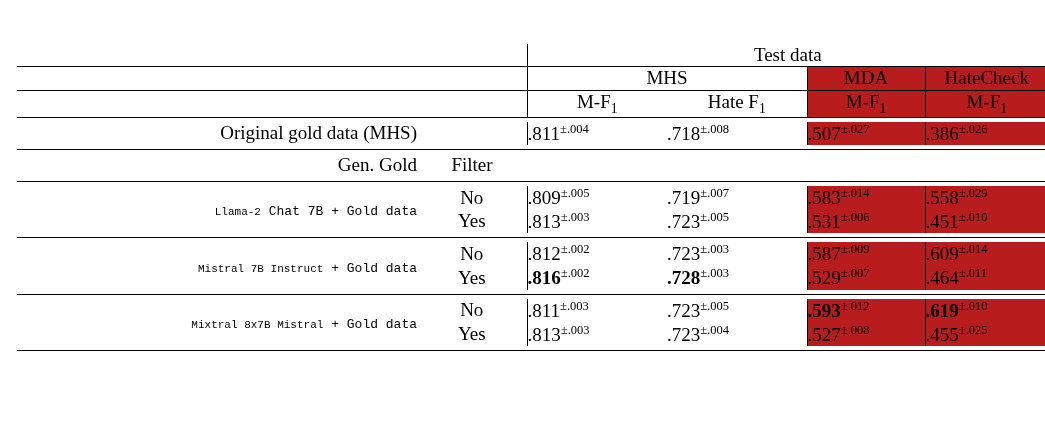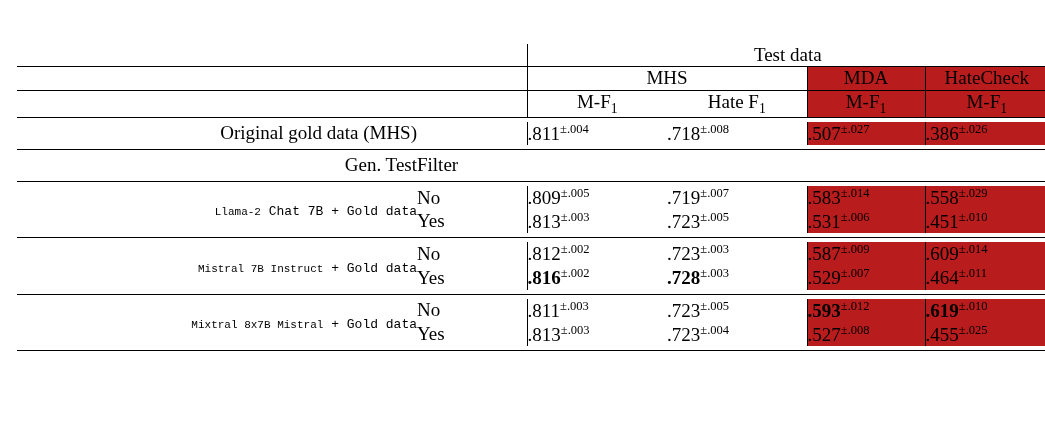--- a/index.html
+++ b/index.html
@@ -77,21 +77,21 @@
   .serif-inline { font-family: Liberation Mono, monospace; font-size: 13px; }
   .sub {
     font-size: 0.72em;
     vertical-align: sub;
   }
   .grouphdr {
     text-align: center;
     padding: 2px 0 3px 0;
   }
   .hdr-top { padding-top: 3px; }
-  .filtercol { }
+  .filtercol { text-align: center; }
   .spacer-sm td { height: 4px; font-size: 0; line-height: 0; }
 </style>
 </head>
 <body>
 
 <div class="table-wrap">
   <table class="results">
     <colgroup>
       <col class="c-model">
       <col class="c-filter">
@@ -171,21 +171,21 @@
           <td colspan="6"></td>
         </tr>
       <tr class="hline">
         <td colspan="6" style="border-bottom:1.1px solid #000;"></td>
       </tr>
       <tr class="spacer-sm">
           <td colspan="6"></td>
         </tr>
 
       <tr>
-        <td class="cell-left">Gen. Test</td>
+        <td class="cell-left">Gen. Gold</td>
         <td class="cell filtercol">Filter</td>
         <td class="cell"></td>
         <td class="cell"></td>
         <td class="cell"></td>
         <td class="cell"></td>
       </tr>
 
       <tr class="spacer-sm">
           <td colspan="6"></td>
         </tr>

